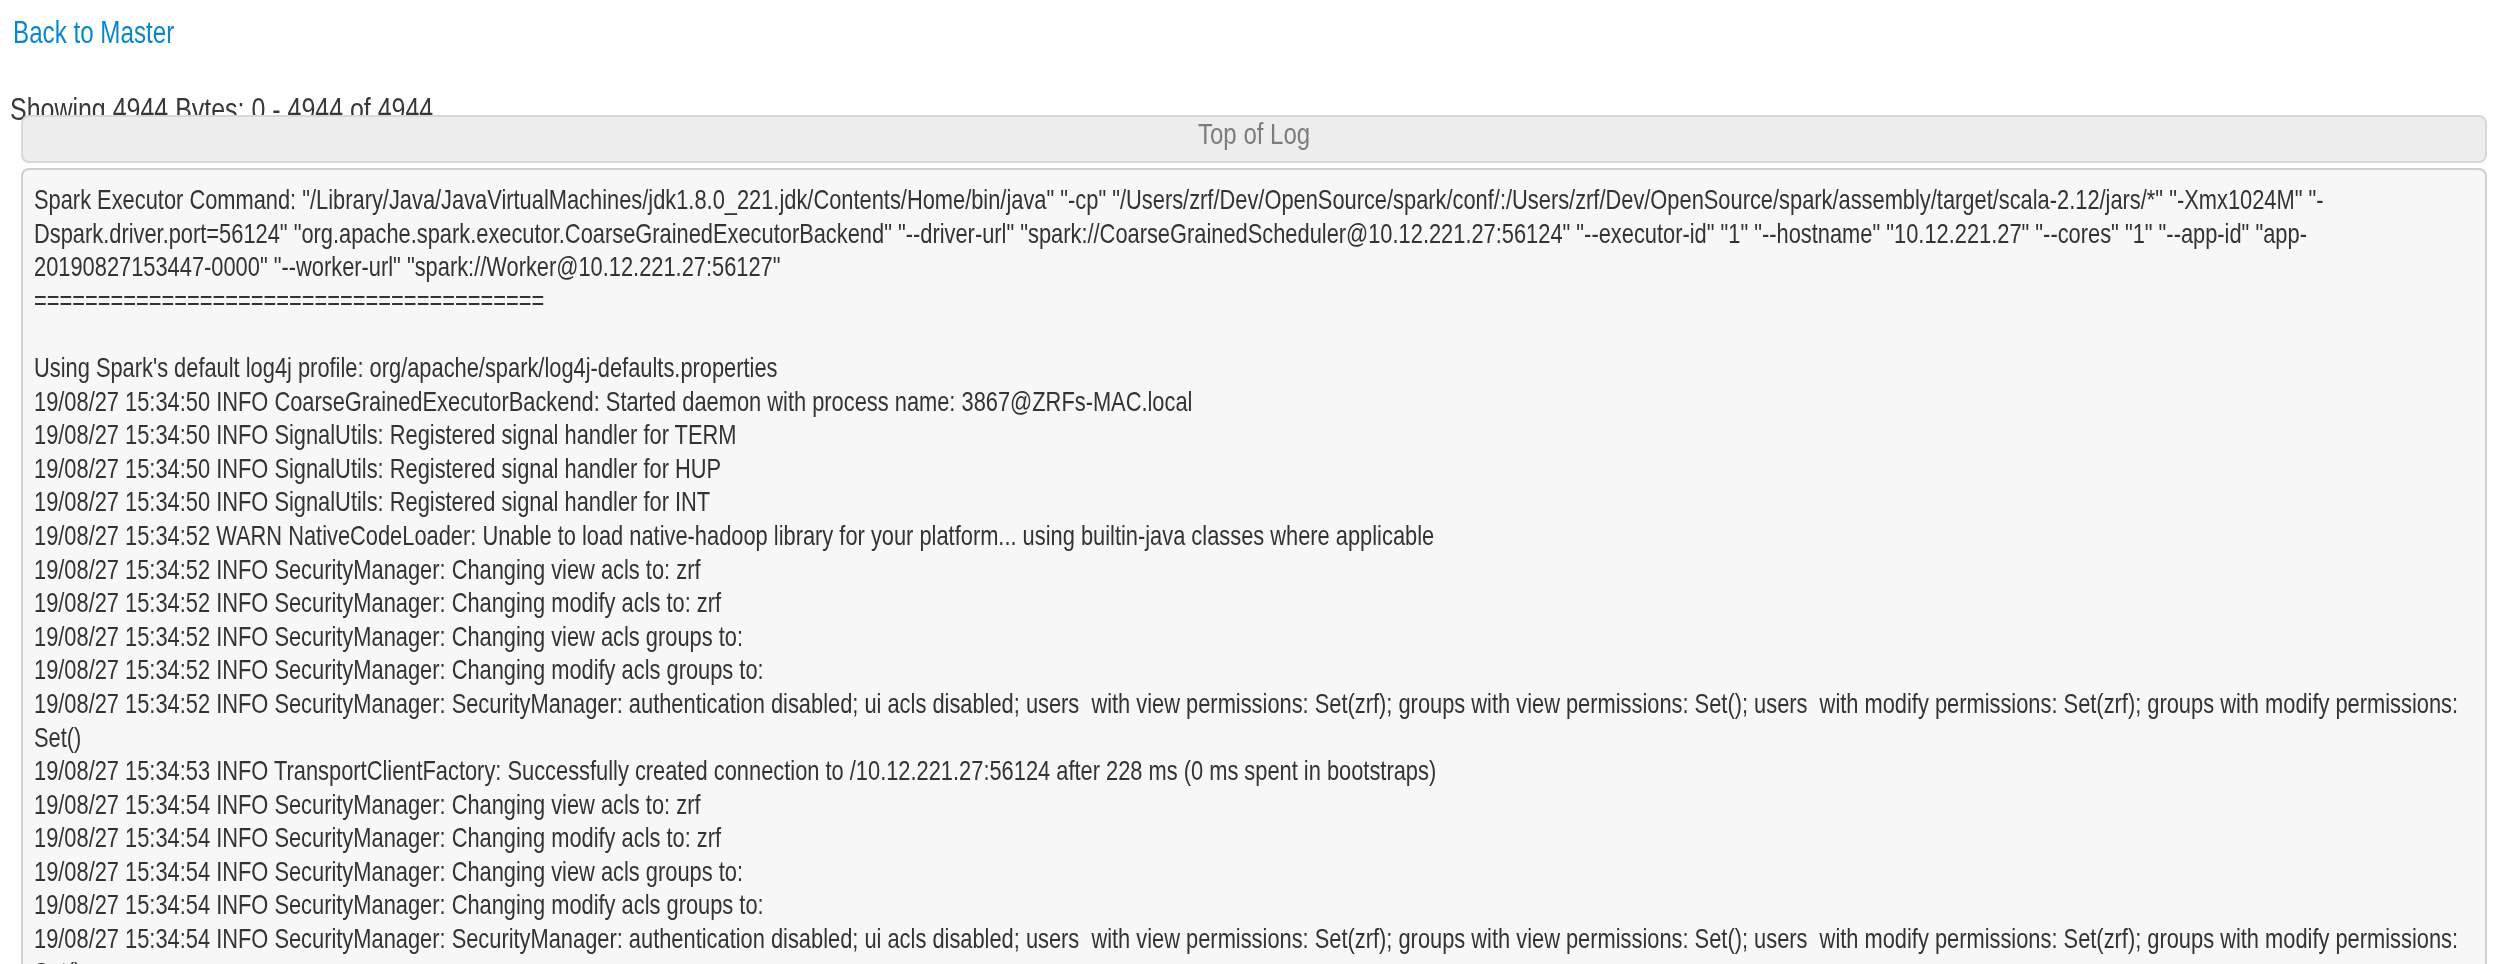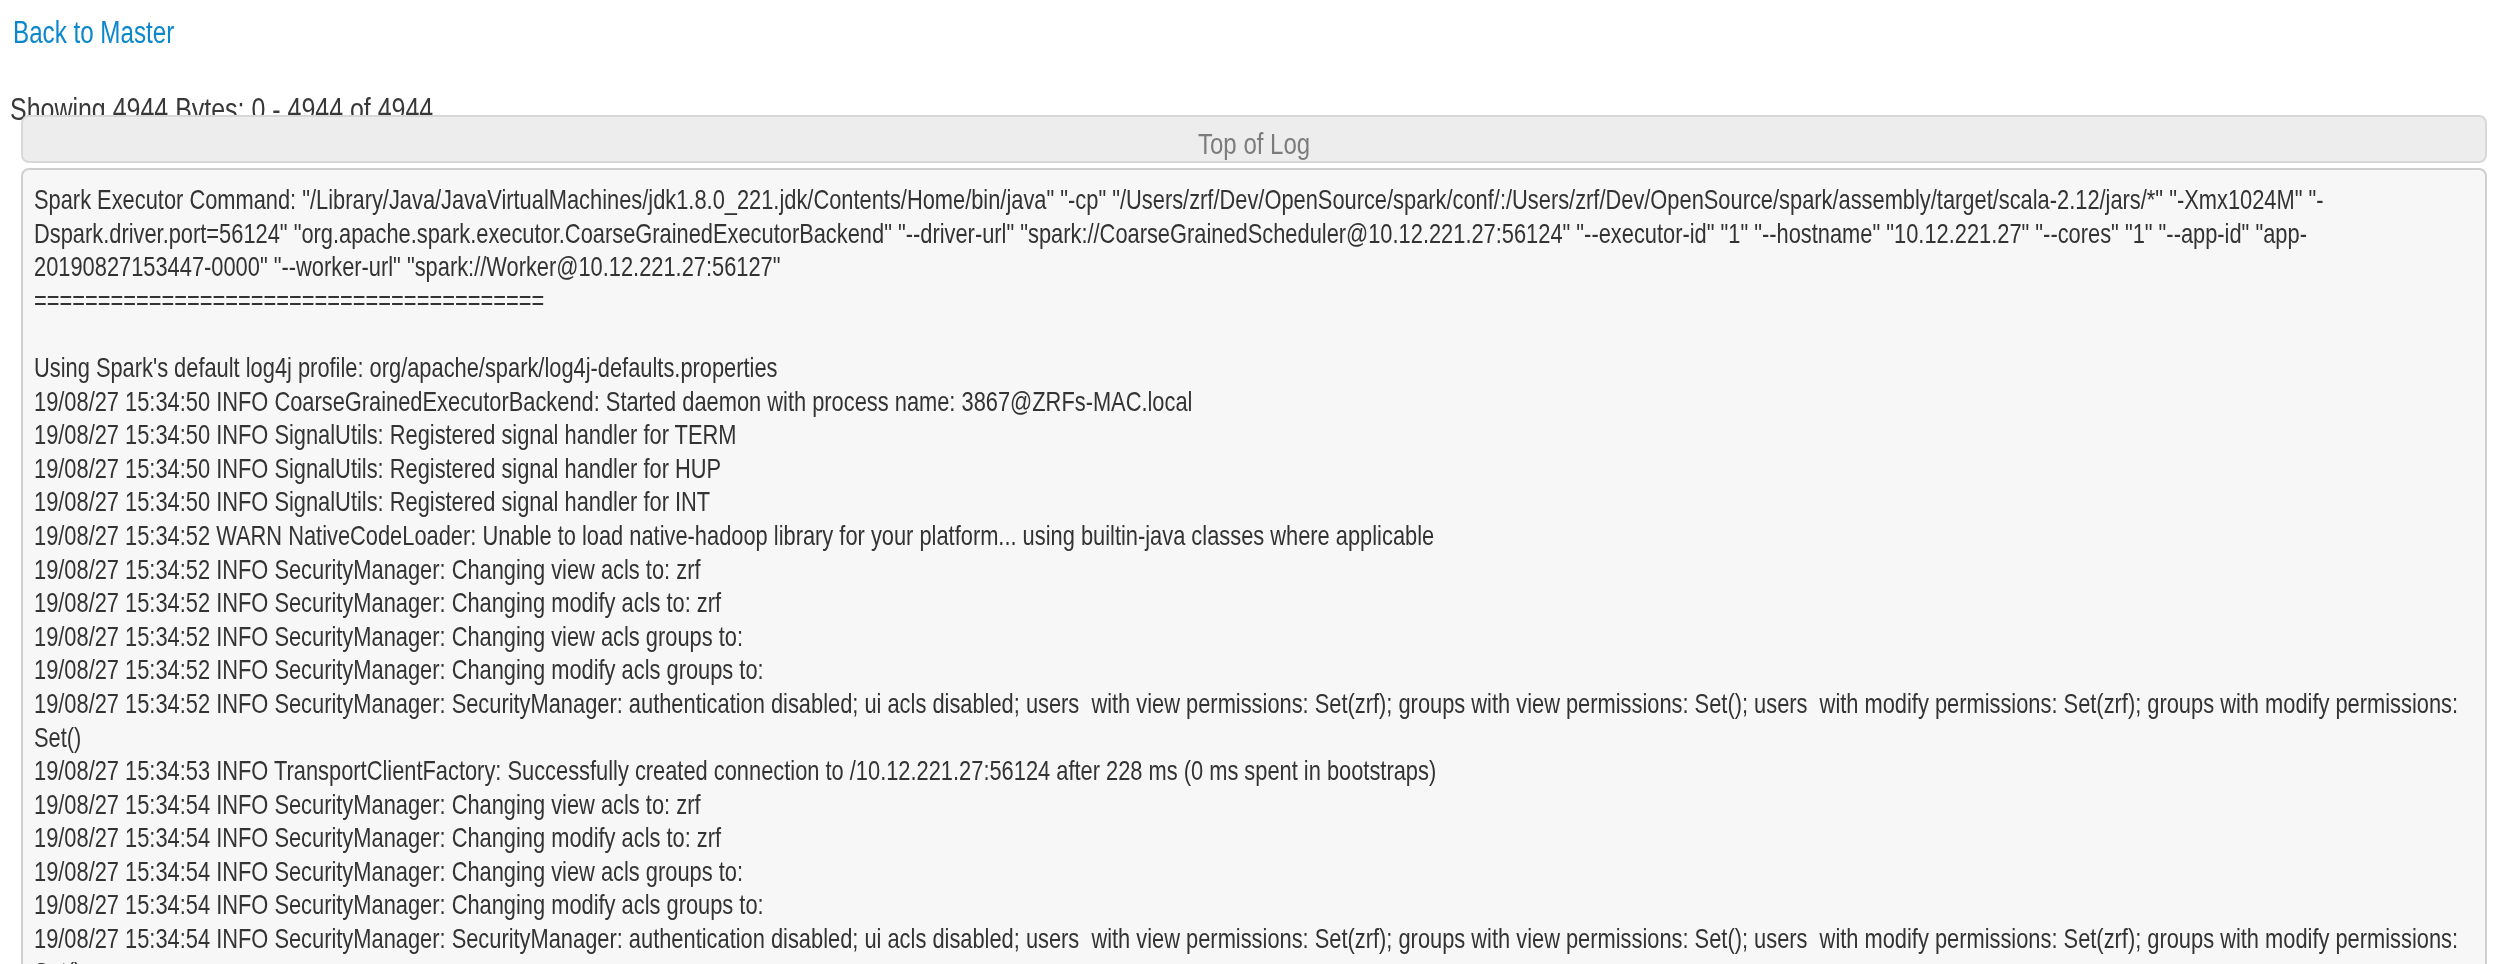--- a/index.html
+++ b/index.html
@@ -44,21 +44,21 @@
   .log-header-bar {
     position: absolute;
     left: 21px;
     top: 115px;
     width: 2466px;
     height: 48px;
     background: #ededed;
     border: 2px solid #d8d8d8;
     border-radius: 8px;
     display: flex;
-    align-items: flex-end;
+    align-items: flex-start;
     justify-content: center;
   }
   .log-header-bar .lbl {
     font-size: 30px;
     color: #7c7c7c;
     transform: scaleX(0.8);
     transform-origin: 50% 50%;
     white-space: nowrap;
   }
 

